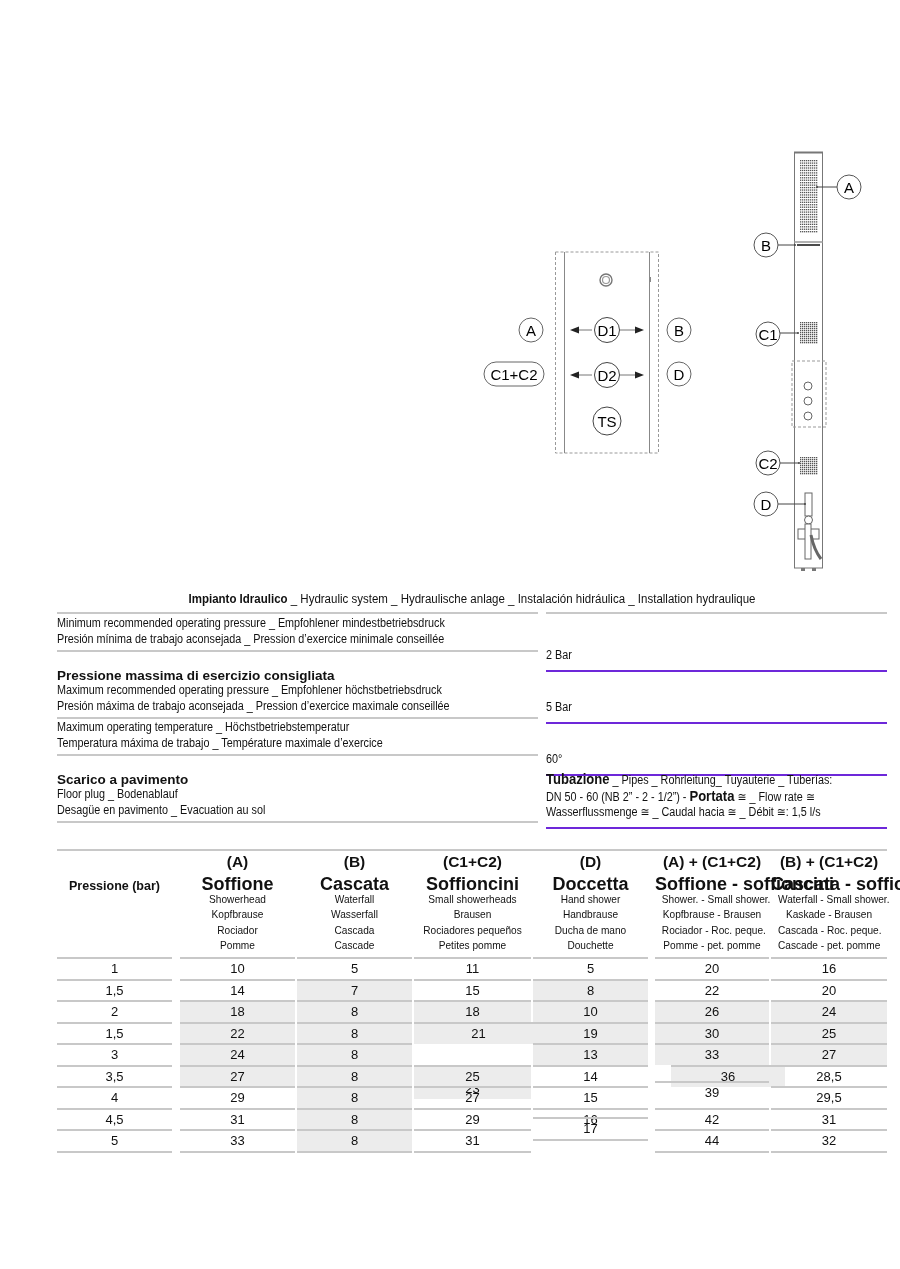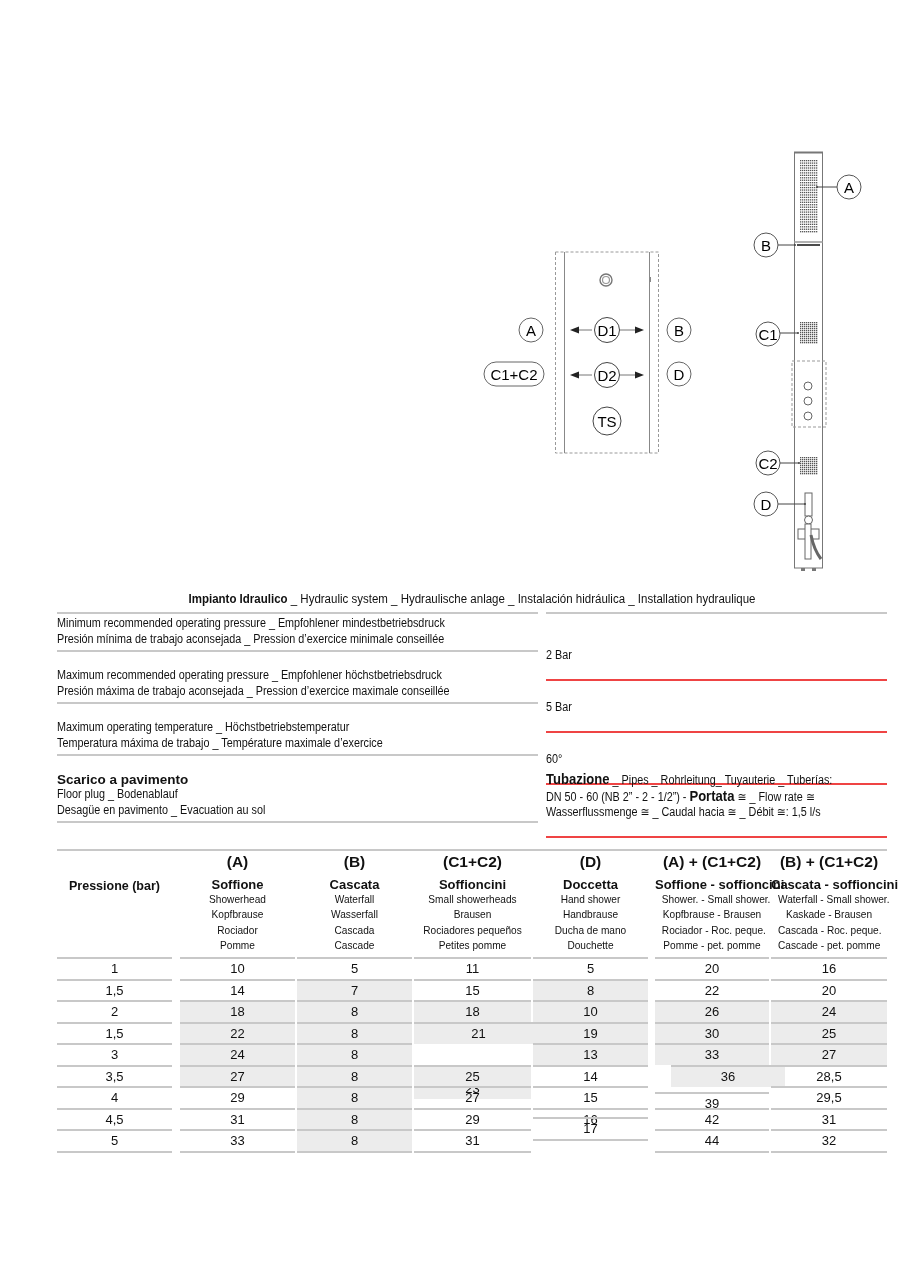--- a/index.html
+++ b/index.html
@@ -4,33 +4,33 @@
 <style>
   html, body { margin:0; padding:0; background:#fff; }
   body { width:900px; height:1269px; position:relative; font-family:"Liberation Sans", sans-serif; color:#111; overflow:hidden; }
   svg text { font-family:"Liberation Sans", sans-serif; }
 
   
   #spec-title { position:absolute; left:0; width:944px; top:592px; text-align:center; font-size:12.5px; transform:scaleX(0.92); transform-origin:472px 0; }
   #spec-title b { font-weight:bold; }
   .spec-row { position:absolute; left:57px; width:830px; }
   .spec-left { position:absolute; left:0; width:481px; border-bottom:2px solid #c8c8c8; padding-bottom:3px; }
-  .spec-right { position:absolute; left:489px; width:341px; border-bottom:2px solid #ef4444; padding-bottom:15px; }
+  .spec-right { position:absolute; left:489px; width:341px; border-bottom:2px solid #6d28d9; padding-bottom:6px; }
   .spec-head { font-weight:bold; font-size:13.5px; line-height:15px; }
   .spec-line { font-size:12px; line-height:15.5px; white-space:nowrap; transform:scaleX(0.9); transform-origin:0 0; }
   .spec-val { font-size:12px; line-height:15.5px; transform:scaleX(0.9); transform-origin:0 0; }
   .topline { position:absolute; height:2px; background:#c8c8c8; }
 
   
   #flow-table { position:absolute; left:57px; top:849px; width:830px; }
   .tbl-topline { position:absolute; left:0; top:0; width:830px; height:2px; background:#c8c8c8; }
   .col { position:absolute; top:0; }
   .col-head { position:absolute; top:3px; width:100%; text-align:center; }
   .col-code { font-weight:bold; font-size:15.5px; line-height:19px; margin-top:0px; white-space:nowrap; }
-  .col-title { font-weight:bold; font-size:13px; line-height:15px; margin-top:6px; white-space:nowrap; }
+  .col-title { font-weight:bold; font-size:18px; line-height:15px; margin-top:6px; white-space:nowrap; }
   .col-sub { font-size:11.5px; line-height:15.3px; white-space:nowrap; transform:scaleX(0.88); }
   .press-head { font-weight:bold; font-size:12.5px; position:absolute; top:30px; width:100%; text-align:center; }
   .cell { position:absolute; left:0; width:100%; height:20px; line-height:20px; text-align:center; font-size:13px; border-top:2px solid #c8c8c8; }
   .cell.shade { background:#ececec; }
   .cell.last { border-bottom:2px solid #c8c8c8; }
 </style>
 </head>
 <body>
 
 <svg style="position:absolute;left:480px;top:240px;" width="220" height="220" viewBox="0 0 220 220">
@@ -617,20 +617,21 @@
     <div class="spec-line">Minimum recommended operating pressure _ Empfohlener mindestbetriebsdruck</div>
     <div class="spec-line">Presión mínima de trabajo aconsejada _ Pression d’exercice minimale conseillée</div>
   </div>
   <div class="spec-right" style="top:32px;">
     <div class="spec-val">2 Bar</div>
   </div>
 </div>
 
 <div class="spec-row" style="top:668px;">
   <div class="spec-left">
+    <div class="spec-head">Pressione massima di esercizio consigliata</div>
     <div class="spec-line">Maximum recommended operating pressure _ Empfohlener höchstbetriebsdruck</div>
     <div class="spec-line">Presión máxima de trabajo aconsejada _ Pression d’exercice maximale conseillée</div>
   </div>
   <div class="spec-right" style="top:32px;">
     <div class="spec-val">5 Bar</div>
   </div>
 </div>
 
 <div class="spec-row" style="top:720px;">
   <div class="spec-left">
@@ -753,21 +754,21 @@
         <div class="col-sub">Kopfbrause - Brausen</div>
         <div class="col-sub">Rociador - Roc. peque.</div>
         <div class="col-sub">Pomme - pet. pomme</div>
       </div>
       <div class="cell" style="top: 108px;">20</div>
       <div class="cell" style="top: 129.5px;">22</div>
       <div class="cell shade" style="top: 151px;">26</div>
       <div class="cell shade" style="top: 172.5px;">30</div>
       <div class="cell shade" style="top: 194px;">33</div>
       <div class="cell shade" style="top: 215.5px; margin-left: 16px;">36</div>
-      <div class="cell" style="top: 243px;">39</div>
+      <div class="cell" style="top: 232px;">39</div>
       <div class="cell" style="top: 258.5px;">42</div>
       <div class="cell last" style="top: 280px;">44</div>
     </div>
     <div class="col" style="left: 714px; width: 116px;">
       <div class="col-head">
         <div class="col-code">(B) + (C1+C2)</div>
         <div class="col-title">Cascata - soffioncini</div>
         <div class="col-sub">Waterfall - Small shower.</div>
         <div class="col-sub">Kaskade - Brausen</div>
         <div class="col-sub">Cascada - Roc. peque.</div>

